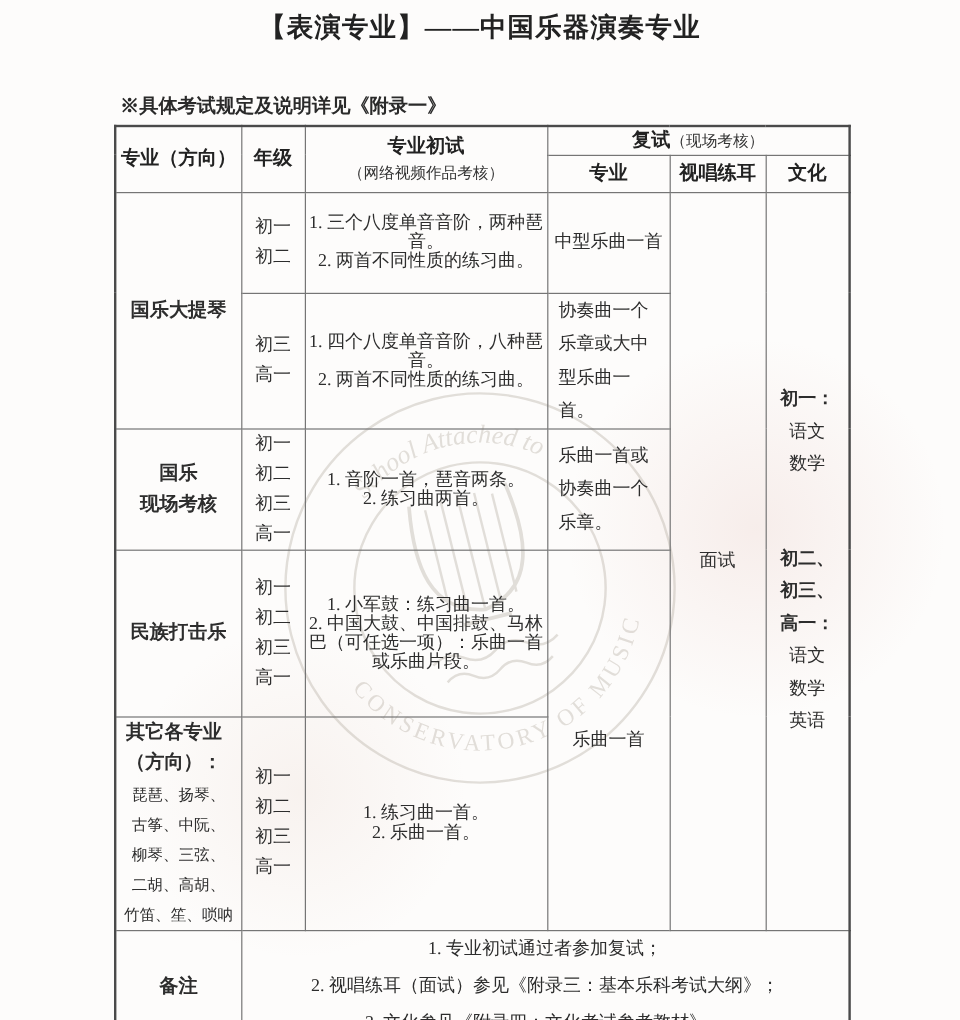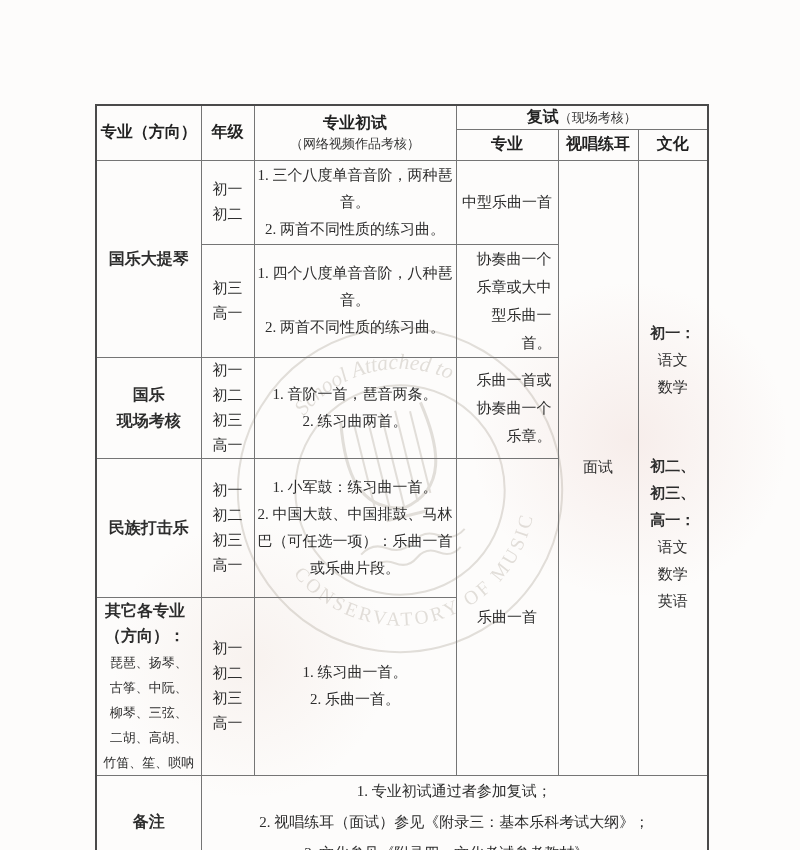--- a/index.html
+++ b/index.html
@@ -32,23 +32,23 @@
   tr.r1a { height:84px; } tr.r1b { height:85px; }
   tr.r2  { height:100px; } tr.r3 { height:139px; }
   tr.r4  { height:171px;padding-left:40px; } tr.rem { height:92px; }
   .hs { font-size:13px; font-weight:normal; color:#333; }
   .hb { font-size:16px; font-weight:bold;text-align:center; }
   .prelim-title .hb { display:block; line-height:22px; }
   .prelim-title .hs { display:block; line-height:20px; }
   .major  { font-size:16px; font-weight:bold; white-space:pre-line; line-height:26px;margin-top:28px; }
   .grade  { font-size:15px; white-space:pre-line; line-height:25px; }
   .prelim { font-size:15px; text-align:left; padding:4px 8px 4px 11px;
-            line-height:27px; white-space:pre-line;margin-left:12px; }
+            line-height:16px; white-space:pre-line;margin-left:12px; }
   .retest { font-size:15px; line-height:28px; white-space:pre-line; }
-  .retest.left { text-align:right; padding:0 6px 0 9px; }
+  .retest.left { text-align:left; padding:0 6px 0 9px; }
   .ear    { font-size:15px; }
   .culture{ text-align:left; padding-left:15px; font-size:15px; }
   .cul-t  { font-weight:bold; line-height:27px; white-space:pre-line; }
   .cul-s  { padding-left:0; line-height:27px; white-space:pre-line; }
   .cgroup.g2 { margin-top:52px; }
   .other-title { font-size:16px; font-weight:bold; text-align:left;
                  padding-left:8px; line-height:25px; white-space:pre-line; }
   .other-instr { font-size:13px; text-align:center; line-height:25px;
                  white-space:pre-line; padding-top:2px; }
   .rem-label { font-size:16px; font-weight:bold; }
@@ -82,20 +82,22 @@
     <path id="arcT" d="M 72,190 A 118,118 0 0 1 308,190" fill="none"></path>
     <path id="arcB" d="M 58,190 A 132,132 0 0 0 322,190" fill="none"></path>
     <text font-size="21" fill="#b6aea3" font-style="italic">
       <textPath href="#arcT" startOffset="50%" text-anchor="middle">School Attached to</textPath>
     </text>
     <text font-size="19" fill="#b6aea3" letter-spacing="3">
       <textPath href="#arcB" startOffset="50%" text-anchor="middle">CONSERVATORY OF MUSIC</textPath>
     </text>
   </svg>
 
+  <div class="title">【表演专业】——中国乐器演奏专业</div>
+  <div class="note">※具体考试规定及说明详见《附录一》</div>
 
   <table class="tbl">
     <colgroup>
       <col style="width:105px">
         <col style="width:53px">
         <col style="width:202px">
       <col style="width:102px">
         <col style="width:80px">
         <col style="width:70px">
     </colgroup>

